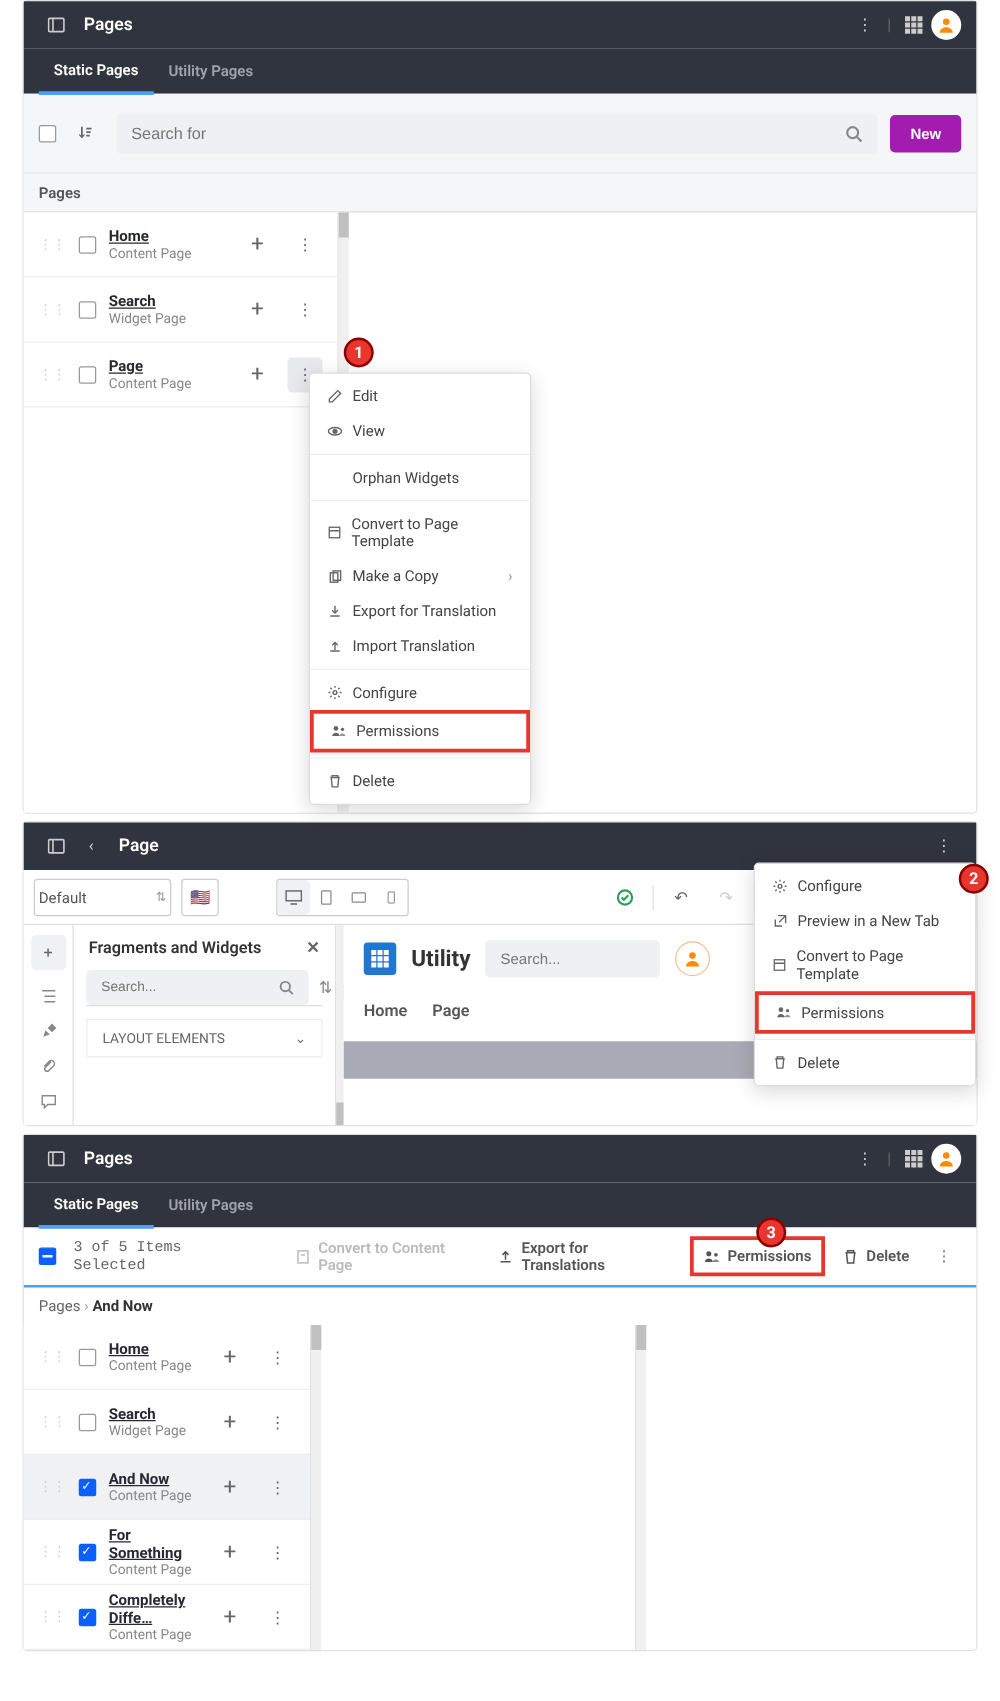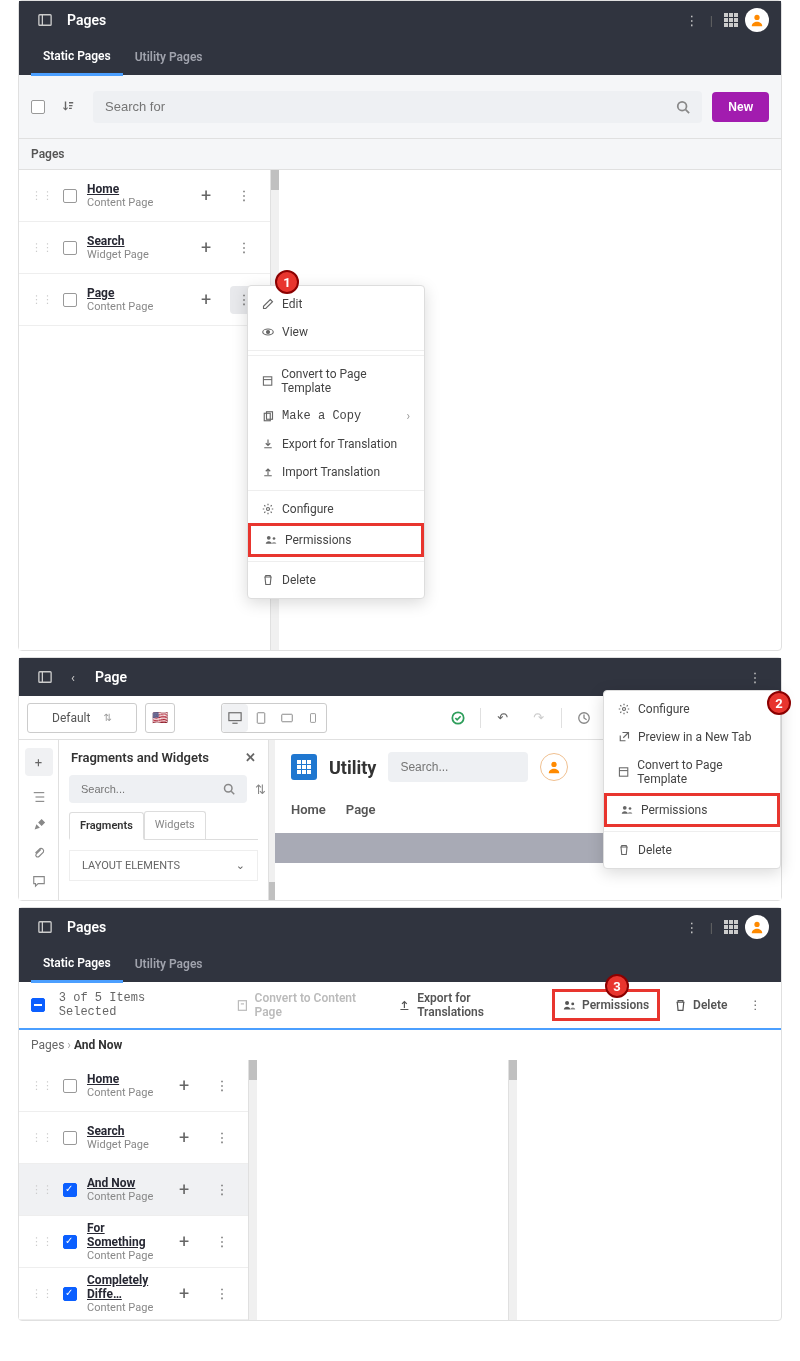--- a/index.html
+++ b/index.html
@@ -35,21 +35,21 @@
   .scrollbar-thumb { background: #c0c0c0; width: 8px; position: absolute; top: 0; height: 20px; }
   .red-circle { width: 24px; height: 24px; border-radius: 50%; background: #e8352e; border: 2px solid #8b0000; color: #fff; font-weight: bold; display: inline-flex; align-items: center; justify-content: center; font-size: 13px; position: absolute; z-index: 20; }
   .dropdown { position: absolute; background: #fff; border: 1px solid #ddd; border-radius: 4px; box-shadow: 0 4px 16px rgba(0,0,0,0.15); width: 178px; z-index: 10; padding: 4px 0; }
   .dropdown-item { display: flex; align-items: center; gap: 8px; padding: 7px 14px; font-size: 12px; color: #444; cursor: pointer; }
   .dropdown-sep { height: 1px; background: #eee; margin: 4px 0; }
   .red-box { border: 3px solid #e8352e; }
   .avatar { width: 24px; height: 24px; border-radius: 50%; background: #fff; display: inline-flex; align-items: center; justify-content: center; color: #ff8a00; font-size: 14px; }
   .grid-icon { width: 14px; height: 14px; display: inline-grid; grid-template-columns: repeat(3,1fr); gap: 1px; }
   .grid-icon span { background: #ccc; }
   .editor-toolbar { background: #fff; display: flex; align-items: center; height: 44px; padding: 0 8px; gap: 8px; border-bottom: 1px solid #e0e0e0; }
-  .outline-box { border: 1px solid #ccc; border-radius: 3px; background: #fff; padding: 4px 24px; display: inline-flex; align-items: center; gap: 6px; font-size: 12px; color: #555; height: 30px; }
+  .outline-box { border: 1px solid #ccc; border-radius: 3px; background: #fff; padding: 4px 3px; display: inline-flex; align-items: center; gap: 6px; font-size: 12px; color: #555; height: 30px; }
   .vline { width: 1px; height: 20px; background: #e0e0e0; }
   .editor-body { display: flex; height: 160px; background: #fff; position: relative; }
   .left-tools { width: 40px; border-right: 1px solid #e0e0e0; display: flex; flex-direction: column; align-items: center; padding-top: 8px; gap: 14px; color: #888; }
   .side-panel { width: 210px; border-right: 1px solid #e0e0e0; }
   .side-panel-header { display: flex; align-items: center; justify-content: space-between; padding: 10px 12px; font-weight: 600; font-size: 13px; }
   .side-search { margin: 0 10px; display: flex; align-items: center; gap: 8px; }
   .side-search .search-box { height: 28px; font-size: 12px; }
   .sub-tabs { display: flex; margin: 8px 10px 0 10px; font-size: 11px; }
   .sub-tab { padding: 6px 10px; border: 1px solid #ddd; border-bottom: none; border-radius: 3px 3px 0 0; cursor: pointer; color: #888; }
   .sub-tab.active { background: #fff; color: #333; font-weight: 600; border-bottom: 2px solid #fff; position: relative; top: 1px; }
@@ -162,45 +162,49 @@
         <span class="icon-btn" style="background:#e8e9ec;">⋮</span>
       </div>
     </div>
     <div class="scrollbar">
         <div class="scrollbar-thumb"></div>
       </div>
   </div>
 
   <div class="red-circle" style="top:269px;left:256px;">1</div>
 
-  <div class="dropdown" style="top:284px;left:228px;">
+  <div class="dropdown" style="top:297px;left:228px;">
     <div class="dropdown-item">
       <svg width="12" height="12" viewBox="0 0 16 16" fill="none" stroke="#666" stroke-width="1.5">
           <path d="M11 2l3 3-9 9H2v-3z"></path>
         </svg>
       <span>Edit</span>
     </div>
     <div class="dropdown-item">
       <svg width="12" height="12" viewBox="0 0 16 16" fill="none" stroke="#666" stroke-width="1.5">
           <ellipse cx="8" cy="8" rx="7" ry="4"></ellipse>
           <circle cx="8" cy="8" r="2" fill="#666"></circle>
         </svg>
       <span>View</span>
     </div>
     <div class="dropdown-sep"></div>
+    <div class="dropdown-item">
+      <span style="width:12px;"></span>
+      <span>Orphan Widgets</span>
+    </div>
     <div class="dropdown-sep"></div>
     <div class="dropdown-item">
       <svg width="12" height="12" viewBox="0 0 16 16" fill="none" stroke="#666" stroke-width="1.5">
           <rect x="2" y="2" width="12" height="12"></rect>
           <line x1="2" y1="6" x2="14" y2="6"></line>
         </svg>
       <span>Convert to Page Template</span>
     </div>
     <div class="dropdown-item" style="justify-content:space-between;">
-      <span style="display:flex;align-items:flex-end;gap:8px;font-family:Liberation Mono, monospace;">
+      <span style="display:flex;align-items:flex-end;gap:8px;">
         <svg width="12" height="12" viewBox="0 0 16 16" fill="none" stroke="#666" stroke-width="1.5">
             <rect x="3" y="3" width="8" height="10"></rect>
             <rect x="6" y="1" width="8" height="10"></rect>
           </svg>
         <span>Make a Copy</span>
       </span>
       <span style="color:#999;">›</span>
     </div>
     <div class="dropdown-item">
       <svg width="12" height="12" viewBox="0 0 16 16" fill="none" stroke="#666" stroke-width="1.5">
@@ -358,24 +362,20 @@
               <span></span>
               <span></span>
               <span></span>
               <span></span>
               <span></span>
               <span></span>
               <span></span>
               <span></span>
               <span></span>
             </span></span>
-      </div>
-      <div class="sub-tabs">
-        <div class="sub-tab active">Fragments</div>
-        <div class="sub-tab">Widgets</div>
       </div>
       <div style="border-top:1px solid #ddd;margin:0 10px;"></div>
       <div class="layout-row" style="margin:10px 10px 0 10px;border:1px solid #eee;">
         <span>LAYOUT ELEMENTS</span>
         <span>⌄</span>
       </div>
     </div>
     <div style="width:6px;background:#f0f0f0;position:relative;">
         <div style="background:#c0c0c0;width:6px;height:18px;position:absolute;bottom:0;"></div>
       </div>

